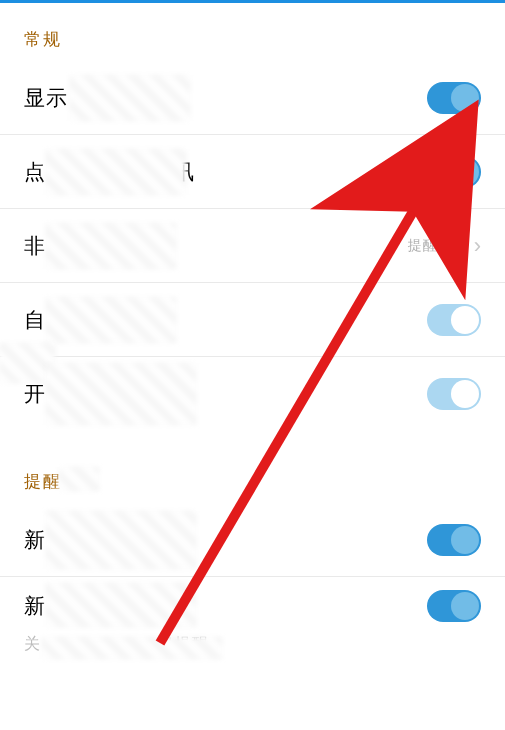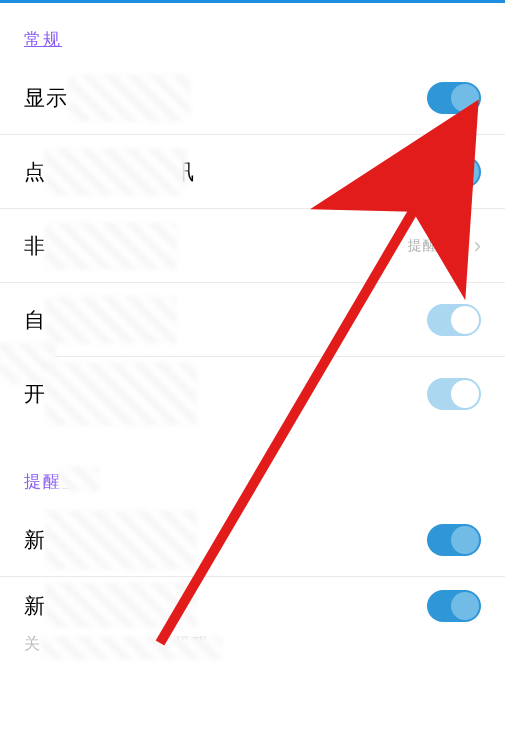--- a/index.html
+++ b/index.html
@@ -1,19 +1,19 @@
 <!DOCTYPE html>
 <html><head>
 <meta charset="utf-8">
 <style>
   * { box-sizing: border-box; margin: 0; padding: 0; }
   html, body { width: 505px; height: 730px; overflow: hidden; font-family: -apple-system, "PingFang SC", "Hiragino Sans GB", sans-serif; background: #fff; }
   .page { width: 505px; height: 730px; background: #fff; border-top: 3px solid #1d8fe1; position: relative; }
   .scroll { position: absolute; inset: 3px 0 0 0; }
-  .sect-hdr { color: #8b5cf6; font-size: 17px; padding: 22px 0 10px 24px; letter-spacing: 2px; text-decoration: underline; }
+  .sect-hdr { color: #a16207; font-size: 17px; padding: 22px 0 10px 24px; letter-spacing: 2px; }
   .row {
     position: relative;
     display: flex;
     align-items: center;
     min-height: 74px;
     padding: 0 24px;
     border-bottom: 1px solid #e9e9e9;
   }
   .row.noborder { border-bottom: none; }
   .row .label { flex: 1; font-size: 21px; color: #000; letter-spacing: 1px; }

